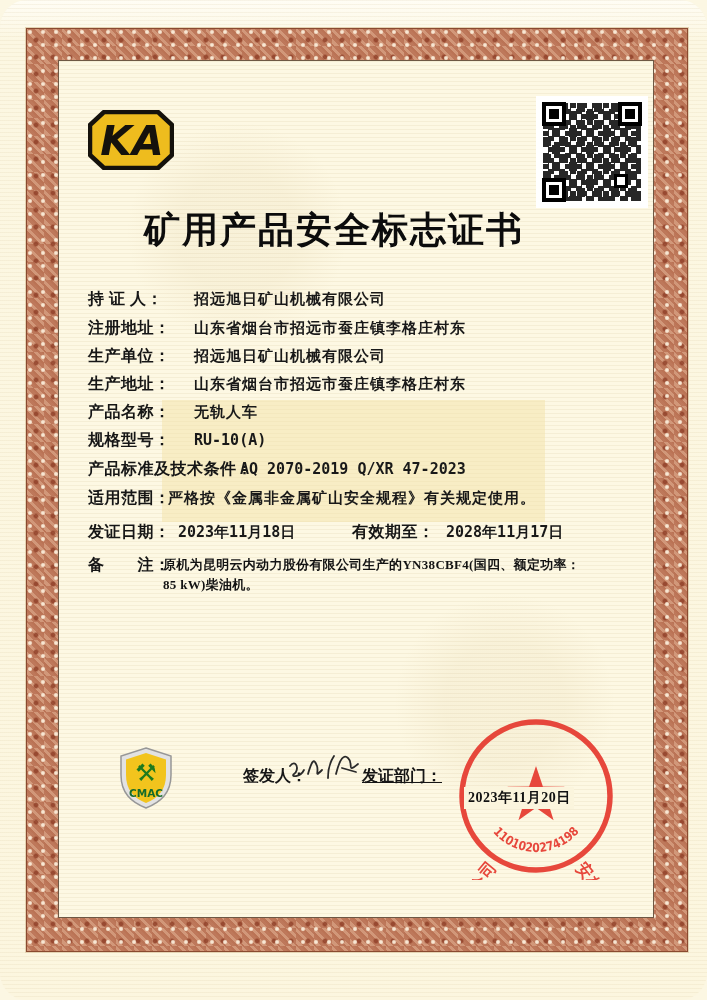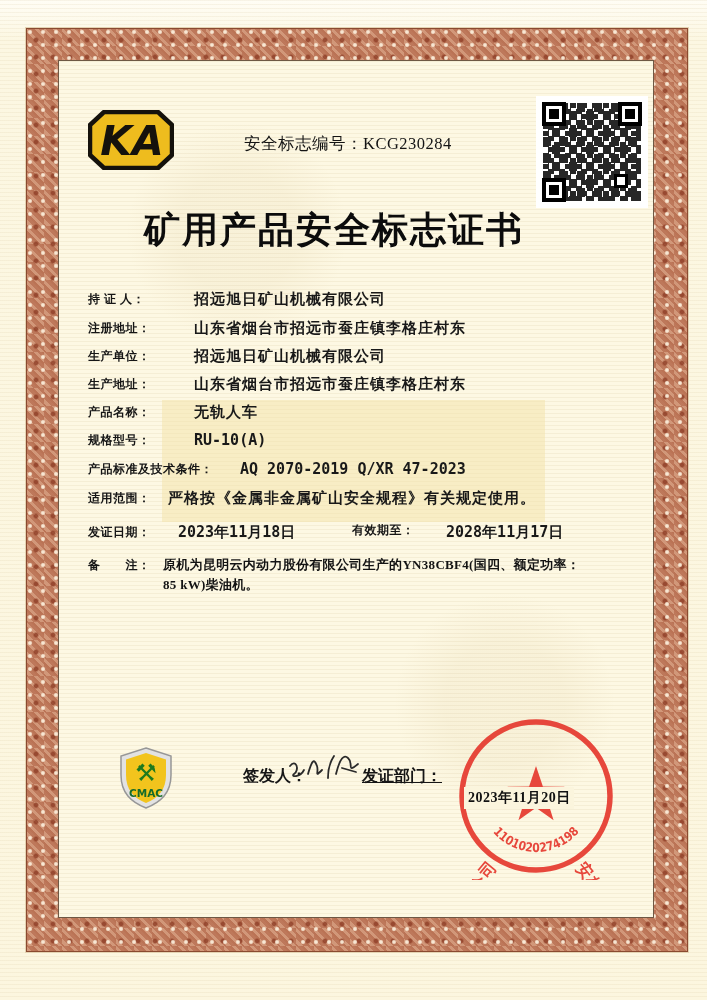--- a/index.html
+++ b/index.html
@@ -9,20 +9,21 @@
     font-family:"Liberation Serif","DejaVu Serif",serif;
     position:relative;overflow:hidden;
   }
   .cert{
     position:absolute;left:0;top:0;width:707px;height:1000px;
     background:
       repeating-linear-gradient(180deg, rgba(205,185,140,.14) 0 1px, rgba(0,0,0,0) 1px 4px),
       radial-gradient(circle at 22% 34%, rgba(214,192,140,.14) 0 46px, rgba(0,0,0,0) 80px),
       radial-gradient(circle at 70% 62%, rgba(214,192,140,.12) 0 52px, rgba(0,0,0,0) 90px),
       linear-gradient(#fffdf5 0%, #fcf7e2 4%, #fcf6df 100%);
+    border-radius: 27px;
   }
   
   .frame-band{
     position:absolute;left:26px;top:28px;width:662px;height:924px;
     background-color:#c78466;
     background-image:
       radial-gradient(circle at 4px 4px, rgba(250,236,216,.95) 1.3px, rgba(250,236,216,0) 2.6px),
       radial-gradient(circle at 10px 12px, rgba(146,66,42,.85) 1.6px, rgba(146,66,42,0) 3.2px),
       radial-gradient(circle at 14px 5px, rgba(242,214,184,.8) 1px, rgba(0,0,0,0) 2.4px),
       repeating-linear-gradient(45deg, rgba(158,78,48,.30) 0 2px, rgba(233,196,166,.30) 2px 5px, rgba(158,78,48,.22) 5px 8px);
@@ -63,21 +64,21 @@
   .qr-f-bl{left:6px;bottom:6px;}
   .qr-align{position:absolute;right:20px;bottom:20px;width:8px;height:8px;border:3px solid #000;background:#fff;}
   
   .title{
     position:absolute;left:0;top:206px;width:668px;text-align:center;
     font-size:36px;font-weight:900;color:#0c0c0c;letter-spacing:2px;
     font-family:"Liberation Serif","DejaVu Serif",serif;
   }
   
   .row{position:absolute;left:88px;white-space:nowrap;}
-  .lbl{font-size:12px;color:#161616;font-weight:600;letter-spacing:.5px;}
+  .lbl{font-size:16px;color:#161616;font-weight:600;letter-spacing:.5px;}
   .val{position:absolute;font-size:15px;color:#191919;font-weight:600;letter-spacing:1px;}
   .val.mono{font-family:"DejaVu Sans Mono","Liberation Mono",monospace;font-weight:700;letter-spacing:0;}
   .r1{top:289px}.r2{top:318px}.r3{top:346px}.r4{top:374px}.r5{top:402px}.r6{top:430px}.r7{top:459px}.r8{top:488px}
   .v-def{left:94px;top:1px;margin-left:12px;}
   .v-r7{left:152px;top:1px;}
   .v-r8{left:80px;top:1px;}
   .dates-row{position:absolute;left:88px;top:522px;white-space:nowrap;}
   .d-issue-val{position:absolute;left:90px;top:1px;}
   .d-valid-lbl{position:absolute;left:264px;top:0;}
   .d-valid-val{position:absolute;left:358px;top:1px;}
@@ -105,23 +106,20 @@
 
   <div class="frame-band"></div>
   <div class="frame-hole"></div>
   <div class="patch"></div>
 
   <svg class="ka-svg" width="86" height="60" viewBox="0 0 86 60">
     <polygon points="16,2 70,2 84,15 84,45 70,58 16,58 2,45 2,15" fill="#eebc1e" stroke="#15120c" stroke-width="4.5" stroke-linejoin="round"></polygon>
     <text x="44" y="45" text-anchor="middle" font-family="DejaVu Sans, sans-serif" font-size="41" font-weight="bold" font-style="italic" fill="#15120c">KA</text>
   </svg>
 
-  <div class="cert-no">
-    <span>安全标志编号：</span><span class="num">KCG230284</span>
-  </div>
 
   <div class="qr">
     <div class="qr-noise"></div>
     <div class="qr-finder qr-f-tl"></div>
     <div class="qr-finder qr-f-tr"></div>
     <div class="qr-finder qr-f-bl"></div>
     <div class="qr-align"></div>
   </div>
 
   <div class="title">矿用产品安全标志证书</div>

